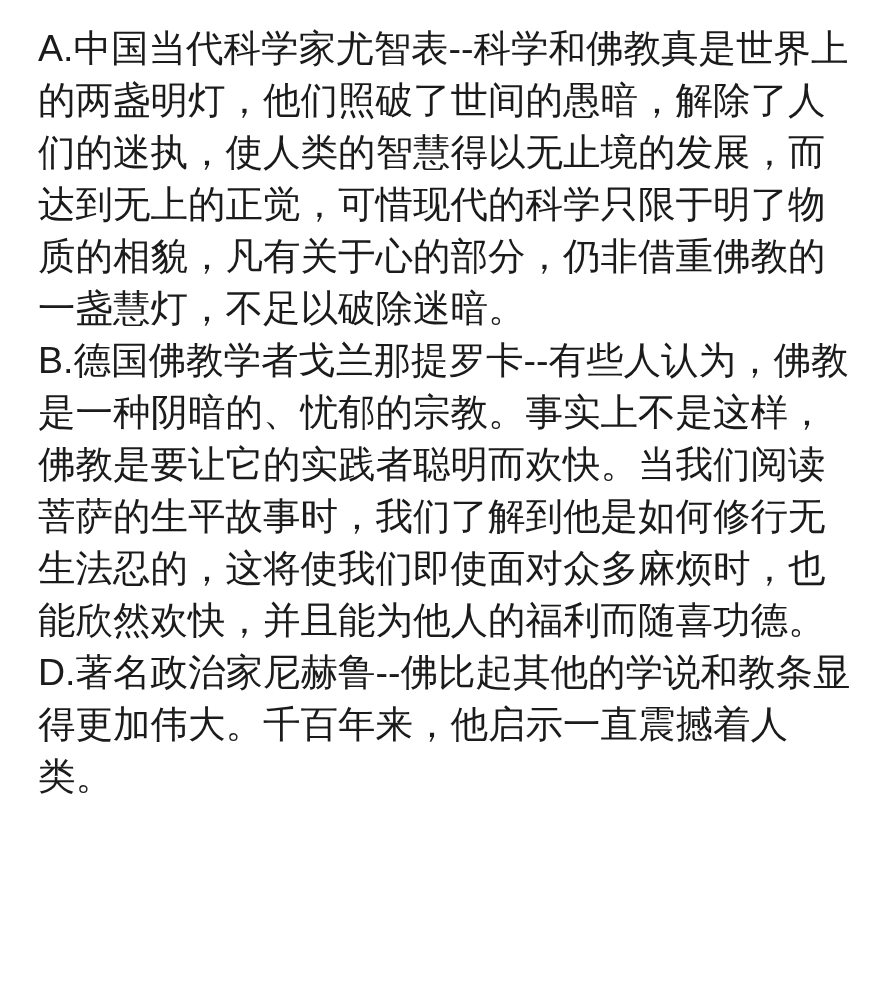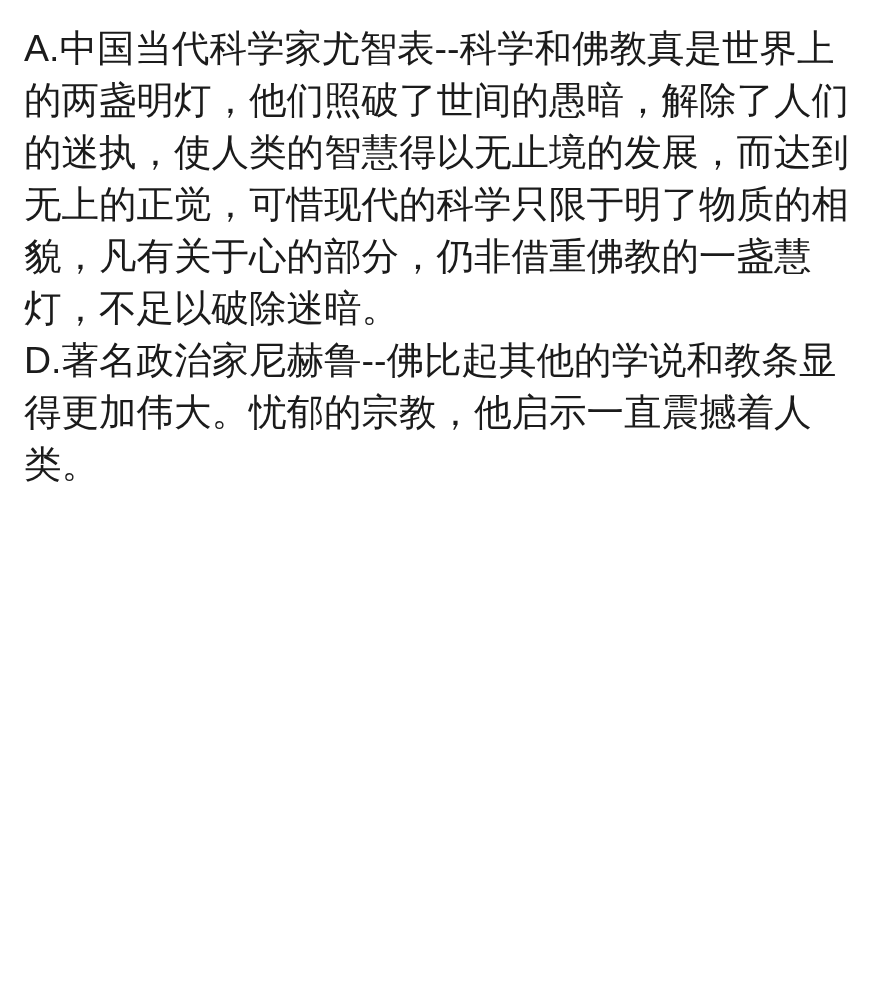--- a/index.html
+++ b/index.html
@@ -19,25 +19,26 @@
     width: 882px;
     height: 1000px;
     padding: 22px 26px 0 22px;
     background: #ffffff;
   }
   .para {
     font-size: 37.5px;
     line-height: 52px;
     letter-spacing: 0px;
     text-align: left;
-    margin: 0 0 0 2px;
+    margin: 0 0 0 16px;
     word-break: break-all;
     color: #1b1b1b;
     font-weight: 400;
   }
 </style>
 </head>
 <body>
 
 <div class="page">
   <p class="para">A.中国当代科学家尤智表--科学和佛教真是世界上的两盏明灯，他们照破了世间的愚暗，解除了人们的迷执，使人类的智慧得以无止境的发展，而达到无上的正觉，可惜现代的科学只限于明了物质的相貌，凡有关于心的部分，仍非借重佛教的一盏慧灯，不足以破除迷暗。</p>
-  <p class="para">D.著名政治家尼赫鲁--佛比起其他的学说和教条显得更加伟大。忧郁的宗教，他启示一直震撼着人类。</p>
+  <p class="para">B.德国佛教学者戈兰那提罗卡--有些人认为，佛教是一种阴暗的、忧郁的宗教。事实上不是这样，佛教是要让它的实践者聪明而欢快。当我们阅读菩萨的生平故事时，我们了解到他是如何修行无生法忍的，这将使我们即使面对众多麻烦时，也能欣然欢快，并且能为他人的福利而随喜功德。</p>
+  <p class="para">D.著名政治家尼赫鲁--佛比起其他的学说和教条显得更加伟大。千百年来，他启示一直震撼着人类。</p>
 </div>
 
 </body></html>

